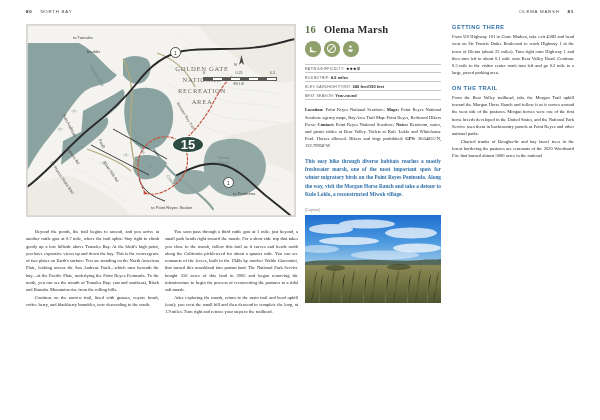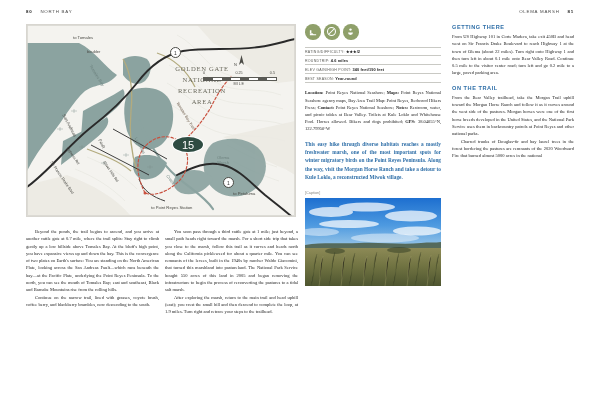--- a/index.html
+++ b/index.html
@@ -22,21 +22,21 @@
   .map-frame{position:absolute;left:26px;top:24px;width:268px;height:191px;
     background:#f2f1ed;border:.6px solid #d8d6d0;overflow:hidden;}
   .map-svg{position:absolute;inset:0;}
   .map-label{position:absolute;font-family:"Liberation Sans",sans-serif;
     color:#4b4b46;pointer-events:none;white-space:pre;}
   .gg-title{position:absolute;left:128px;top:38px;width:94px;text-align:center;
     font-family:"Liberation Serif",serif;font-size:6.6px;line-height:11px;
     letter-spacing:.7px;color:#6b6a5e;}
   .trail-badge{position:absolute;width:30px;height:15px;border-radius:50%;
     background:#2e4c42;color:#fff;font-family:"Liberation Sans",sans-serif;
-    font-size:11px;font-weight:400;display:flex;align-items:center;
+    font-size:13px;font-weight:700;display:flex;align-items:center;
     justify-content:center;box-shadow:0 0 0 1.1px #fff;}
   .hwy-shield{position:absolute;width:9px;height:9px;border-radius:50%;
     background:#fff;border:1px solid #4a4a45;font-family:"Liberation Sans",sans-serif;
     font-size:5px;color:#333;display:flex;align-items:center;justify-content:center;}
   .scalebar{position:absolute;left:176px;top:46px;width:72px;}
   .scalebar .bar{height:2.4px;width:72px;display:flex;border:.4px solid #5a5a55;}
   .scalebar .bar i{flex:1;height:100%;}
   .scalebar .bar i:nth-child(odd){background:#5a5a55;}
   .scalebar .bar i:nth-child(even){background:#fff;}
   .scalebar .ticks{position:relative;height:6px;font-size:3.7px;
@@ -228,20 +228,23 @@
     <p>Beyond the ponds, the trail begins to ascend, and you arrive at another cattle gate at 0.7 mile, where the trail splits: Stay right to climb gently up a low hillside above Tomales Bay. At the bluff's high point, you have expansive views up and down the bay. This is the convergence of two plates on Earth's surface: You are standing on the North American Plate, looking across the San Andreas Fault—which runs beneath the bay—at the Pacific Plate, underlying the Point Reyes Peninsula. To the north, you can see the mouth of Tomales Bay; east and southeast, Black and Barnabe Mountains rise from the rolling hills.</p>
     <p>Continue on the narrow trail, lined with grasses, coyote brush, coffee berry, and blackberry brambles, now descending to the south.</p>
   </div>
 
   <div class="col col-b">
     <p>You soon pass through a third cattle gate at 1 mile; just beyond, a small path heads right toward the marsh. For a short side trip that takes you close to the marsh, follow this trail as it curves and heads north along the California pickleweed for about a quarter mile. You can see remnants of the levees, built in the 1940s by rancher Waldo Giacomini, that turned this marshland into pastureland. The National Park Service bought 550 acres of this land in 2005 and began removing the infrastructure to begin the process of reconverting the pastures to a tidal salt marsh.</p>
     <p>After exploring the marsh, return to the main trail and head uphill (east); you crest the small hill and then descend to complete the loop, at 1.9 miles. Turn right and retrace your steps to the trailhead.</p>
   </div>
 
   <div class="hike-col">
+    <h1 class="hike-title">
+      <span class="num">16</span><span>Olema Marsh</span>
+    </h1>
 
     <div class="icons">
       <div class="ico">
         <svg width="10" height="10" viewBox="0 0 16 16">
             <path d="M3 10 h4 l2 1.6 h4 v1.6 H3 z M3 5 h2.4 v4.6 H3 z" fill="#fff"></path>
           </svg>
       </div>
       <div class="ico">
         <svg width="11" height="11" viewBox="0 0 16 16">
             <circle cx="8" cy="8" r="5.8" fill="none" stroke="#fff" stroke-width="1.5"></circle>

